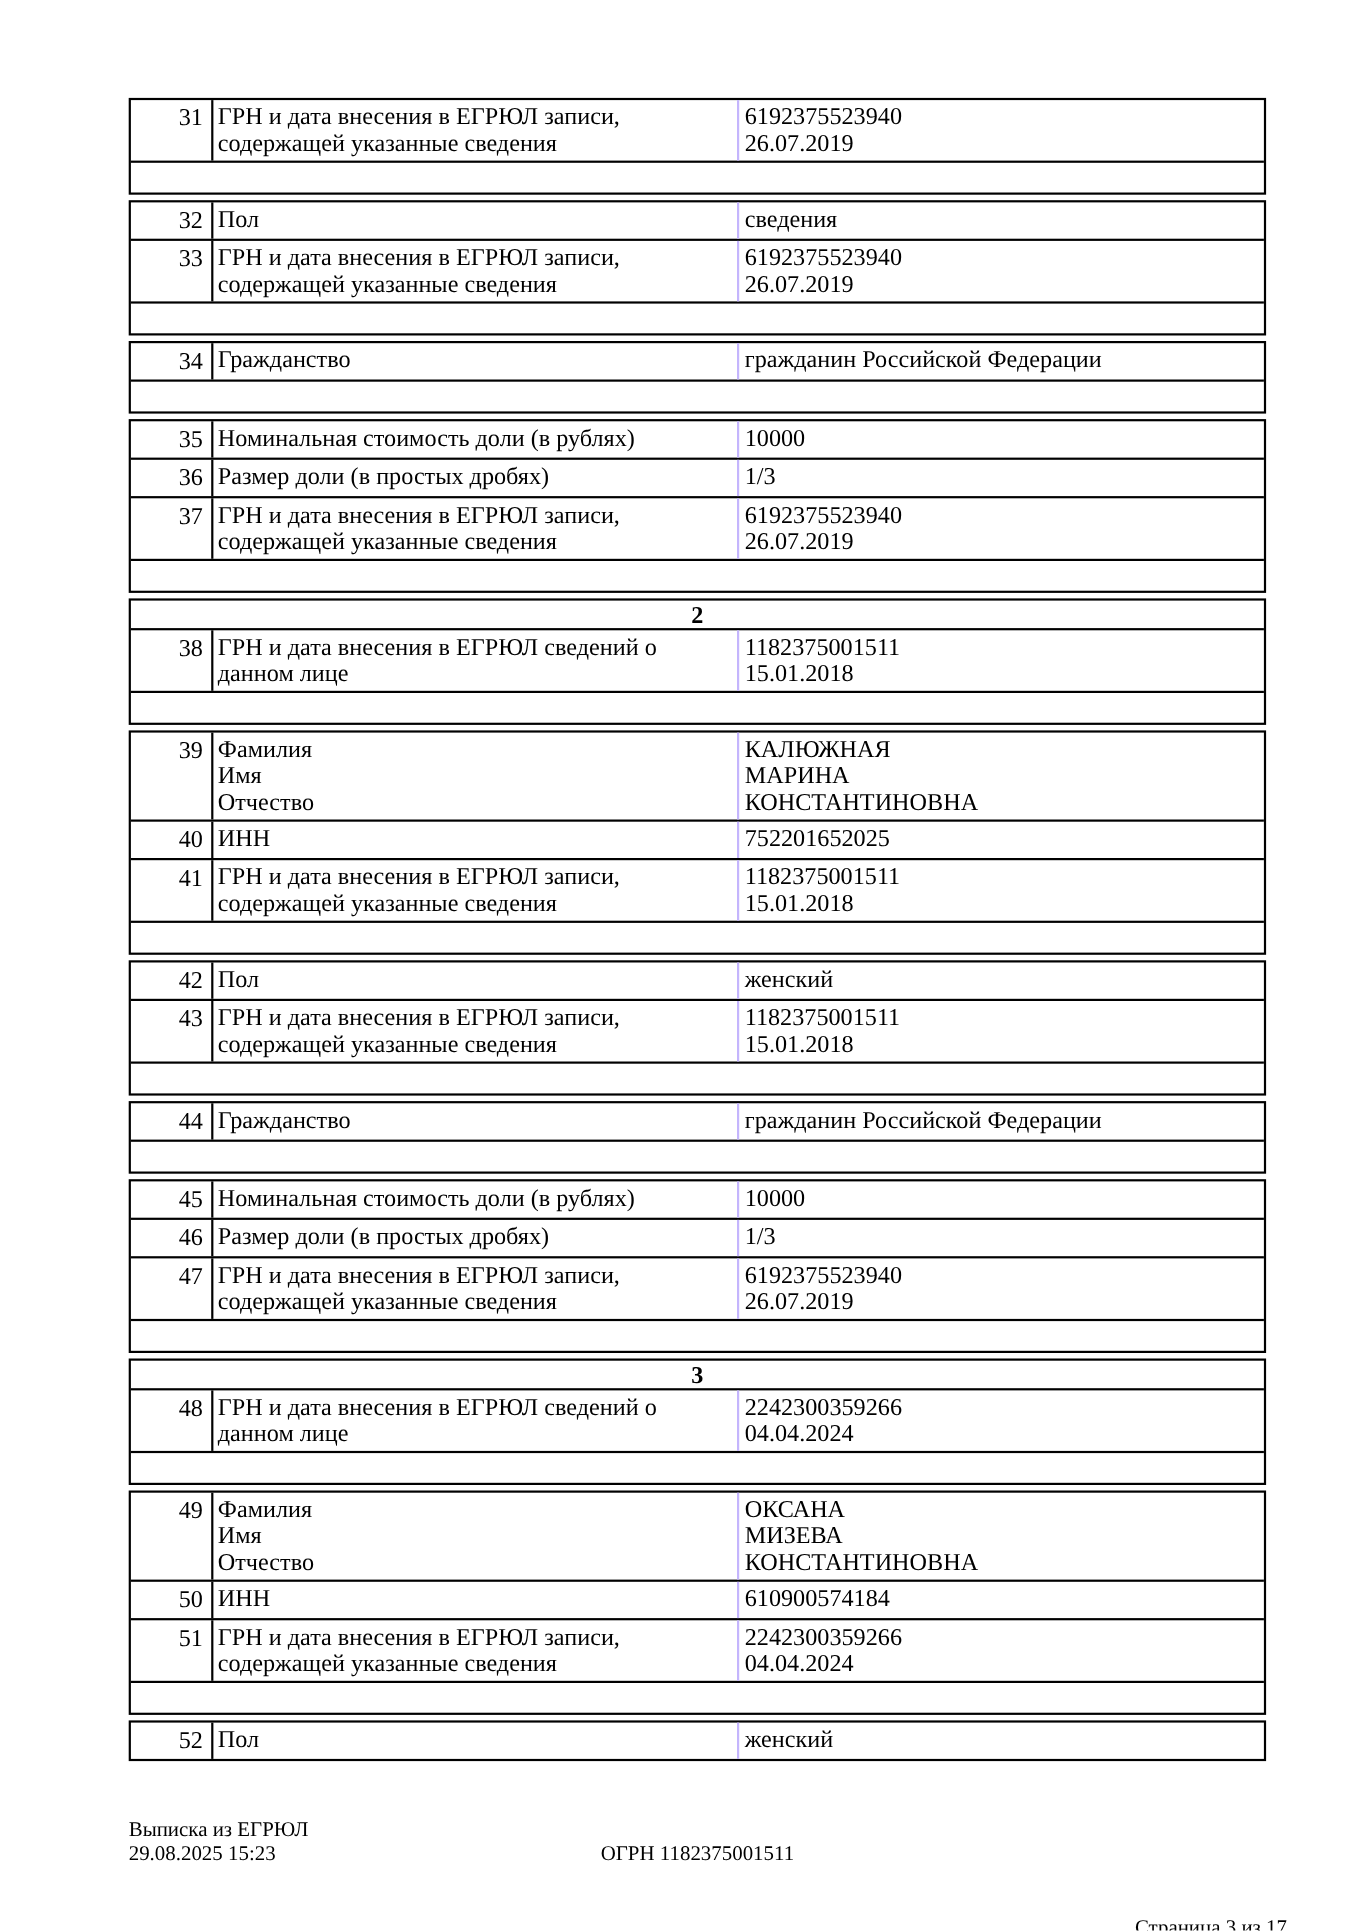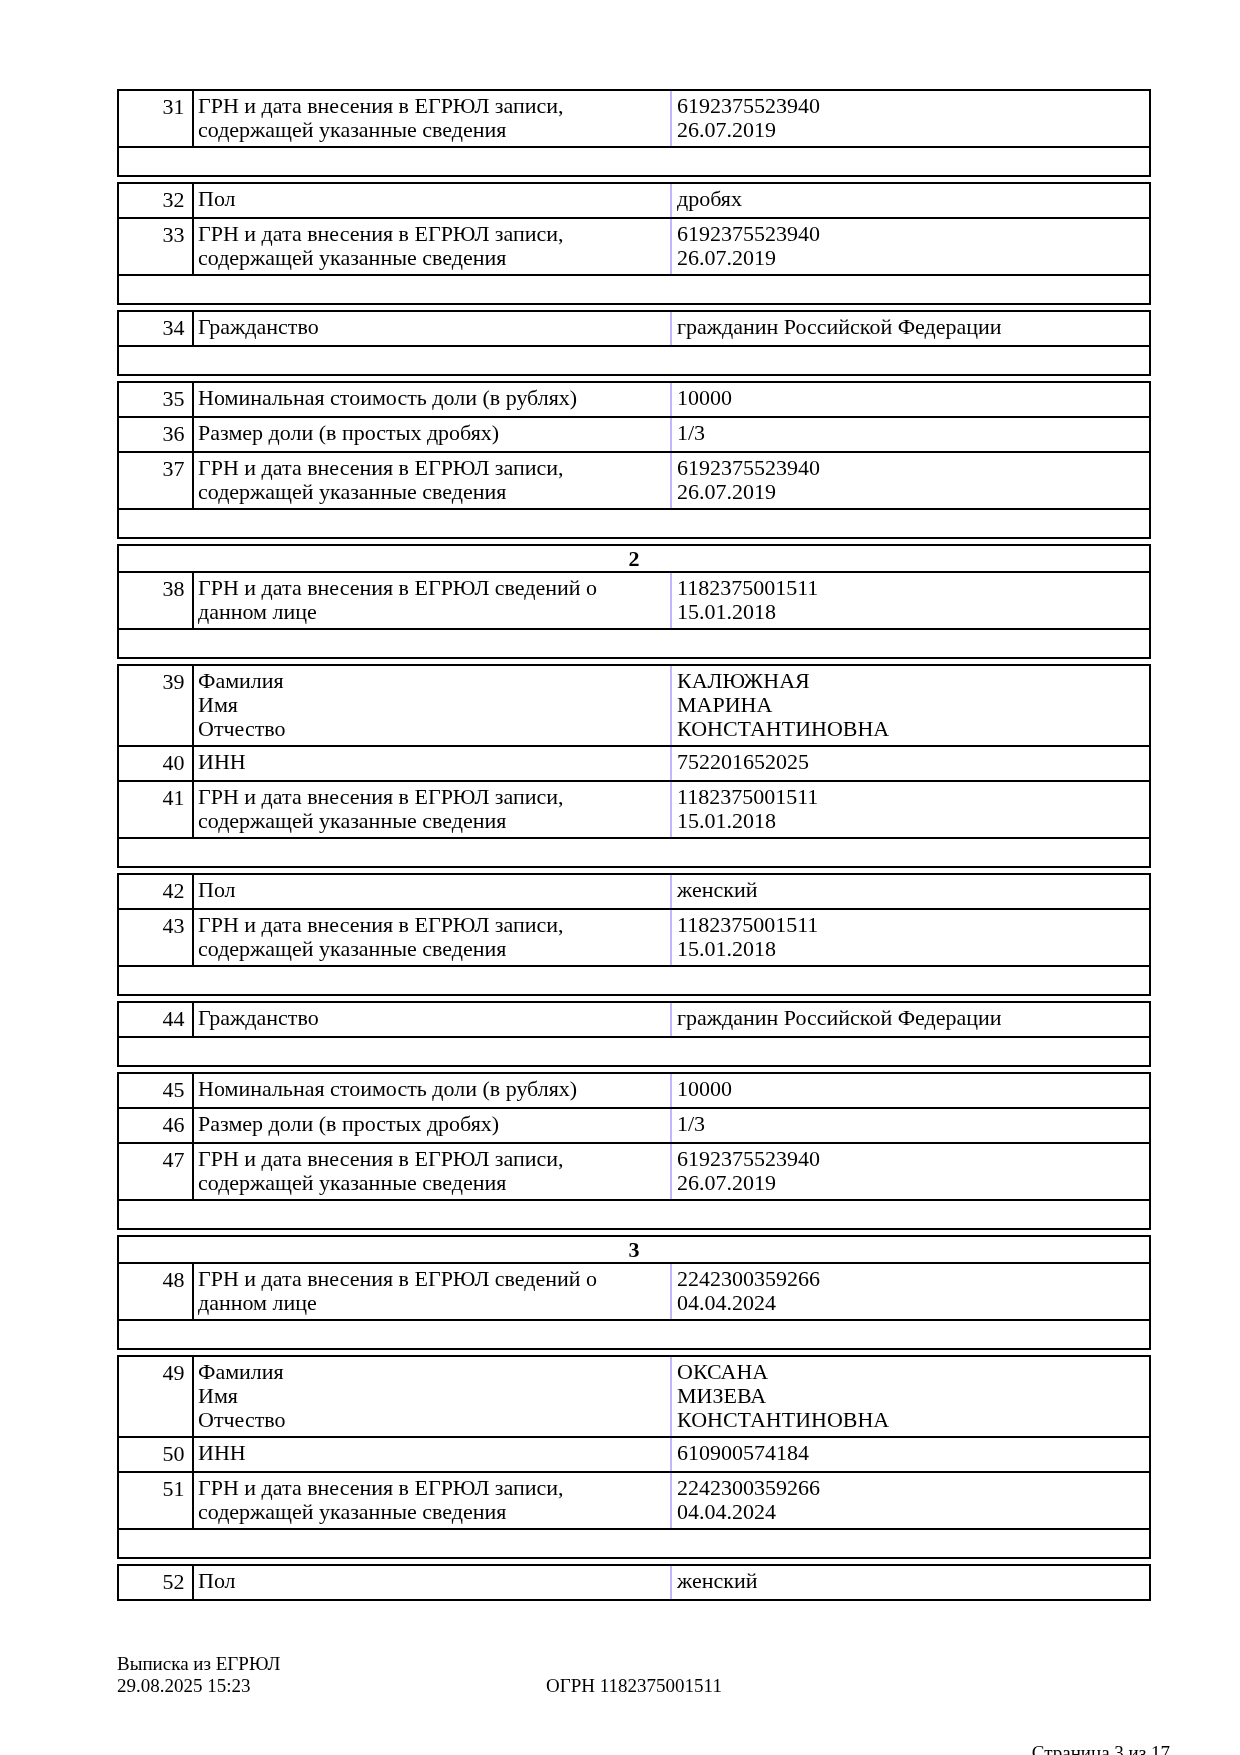--- a/index.html
+++ b/index.html
@@ -107,21 +107,21 @@
         </div>
         <div class="spacer"></div>
       </div>
       <div class="section">
         <div class="row">
           <div class="cell cell-num">32</div>
           <div class="cell cell-label">
             <div class="line">Пол</div>
           </div>
           <div class="cell cell-value">
-            <div class="line">дробях</div>
+            <div class="line">сведения</div>
           </div>
         </div>
         <div class="row">
           <div class="cell cell-num">33</div>
           <div class="cell cell-label">
             <div class="line">ГРН и дата внесения в ЕГРЮЛ записи,</div>
             <div class="line">содержащей указанные сведения</div>
           </div>
           <div class="cell cell-value">
             <div class="line">6192375523940</div>

